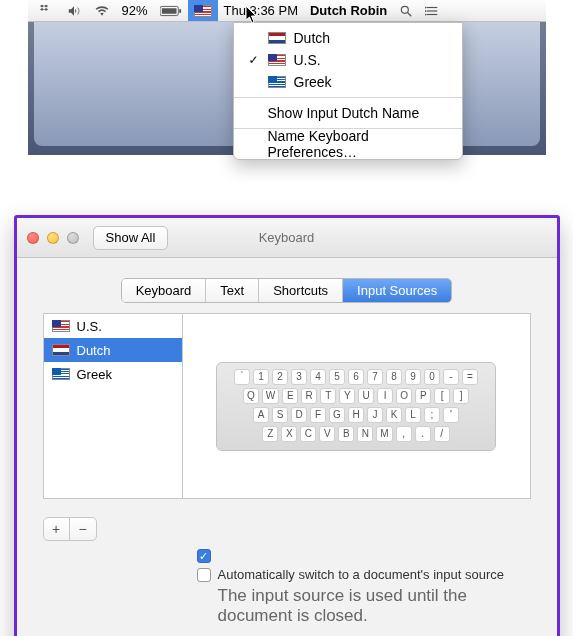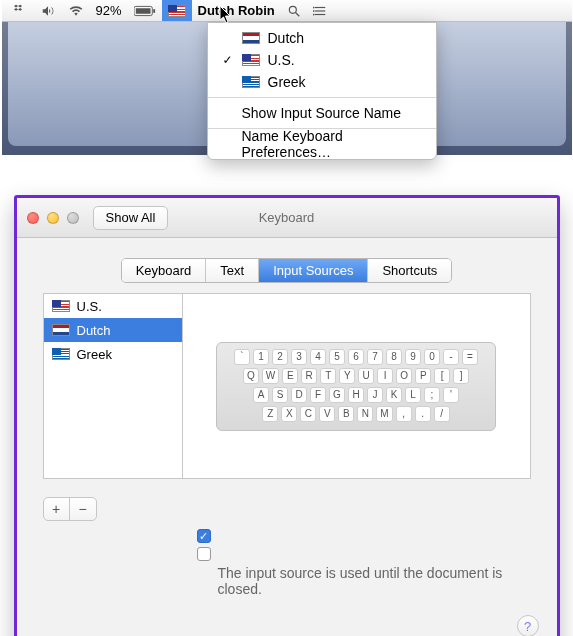--- a/index.html
+++ b/index.html
@@ -1,19 +1,19 @@
 <!DOCTYPE html>
 <html><head>
 <meta charset="utf-8">
 <style>
   * { box-sizing: border-box; margin: 0; padding: 0; font-family: -apple-system, "Helvetica Neue", Arial, sans-serif; }
   body { background: #fff; width: 573px; }
 
   
-  .top-wrap { position: relative; width: 570px; height: 155px; margin: 0 auto 40px; }
+  .top-wrap { position: relative; width: 518px; height: 155px; margin: 0 auto 60px; }
   .top-wrap::before {
     content:""; position:absolute; inset:0;
     background: linear-gradient(180deg,#7a8499 0%, #495675 100%);
     z-index:0;
   }
   .top-wrap::after {
     content:""; position:absolute; left:6px; right:6px; top:6px; height:140px;
     background: linear-gradient(180deg,#cdd6e6 0%, #8a99b8 100%);
     border-radius: 8px; z-index:1;
   }
@@ -110,21 +110,21 @@
 
   .pm-row { display:flex; padding:0 26px 6px;}
   .pm { display:flex; border:1px solid #c7c7c7; border-radius:5px; overflow:hidden; background:linear-gradient(#fff,#f3f3f3);}
   .pm button { width:26px; height:22px; border:none; background:transparent; font-size:14px; color:#555; cursor:default;}
   .pm button:first-child{border-right:1px solid #c7c7c7;}
 
   .checks { padding: 0 26px 18px 180px; font-size:13px; color:#333;}
   .check-line { display:flex; align-items:center; gap:7px; padding:2px 0;}
   .cbox { width:14px; height:14px; border:1px solid #9a9a9a; border-radius:3px; background:#fff; display:flex; align-items:center; justify-content:center; font-size:11px; color:#fff;}
   .cbox.checked { background:#3b7ee0; border-color:#2f6cc5;}
-  .hint { font-size:14px; color:#666; padding-left:21px; margin-top:2px;}
+  .hint { font-size:17px; color:#666; padding-left:21px; margin-top:2px;}
 
   .help-row { display:flex; justify-content:flex-end; padding:0 18px 18px;}
   .help-btn { width:22px; height:22px; border-radius:50%; border:1px solid #c7c7c7; background:linear-gradient(#fff,#eee); color:#7a7aff; font-size:13px; display:flex; align-items:center; justify-content:center; cursor:default;}
 </style>
 </head>
 <body>
 
 <div class="top-wrap">
   <div class="menubar">
     <span class="mb-item">
@@ -146,20 +146,21 @@
     <span class="mb-item">
         <svg width="22" height="12" viewBox="0 0 24 12">
           <rect x="0" y="1" width="20" height="10" rx="2" fill="none" stroke="#555"></rect>
           <rect x="2" y="3" width="16" height="6" fill="#555"></rect>
           <rect x="21" y="4" width="2" height="4" fill="#555"></rect>
         </svg>
       </span>
     <span class="mb-item active">
         <span class="flag flag-us"></span>
       </span>
+    <span class="mb-item" style="font-weight:400">Thu 3:36 PM</span>
     <span class="mb-item" style="font-weight:600">Dutch Robin</span>
     <span class="mb-item mb-icon">
         <svg width="14" height="14" viewBox="0 0 24 24">
           <circle cx="10" cy="10" r="6" fill="none" stroke="#555" stroke-width="2"></circle>
           <line x1="15" y1="15" x2="21" y2="21" stroke="#555" stroke-width="2"></line>
         </svg>
       </span>
     <span class="mb-item mb-icon">
         <svg width="14" height="14" viewBox="0 0 24 24">
           <rect x="3" y="5" width="18" height="2" fill="#555"></rect>
@@ -187,21 +188,21 @@
       <span class="flag flag-us"></span>
       <span>U.S.</span>
     </div>
     <div class="dd-item">
       <span class="dd-check"></span>
       <span class="flag flag-gr"></span>
       <span>Greek</span>
     </div>
     <div class="dd-sep"></div>
     <div class="dd-item">
-      <span style="margin-left:20px">Show Input Source Name</span>
+      <span style="margin-left:20px">Show Input Dutch Name</span>
     </div>
     <div class="dd-sep"></div>
     <div class="dd-item">
       <span style="margin-left:20px">Name Keyboard Preferences…</span>
     </div>
   </div>
 </div>
 
 <div class="window">
   <div class="titlebar">
@@ -211,22 +212,22 @@
       <span class="tl gry"></span>
     </div>
     <div class="show-all">Show All</div>
     <div class="win-title">Keyboard</div>
   </div>
 
   <div class="tabs-row">
     <div class="segmented">
       <div class="seg">Keyboard</div>
       <div class="seg">Text</div>
+      <div class="seg">Shortcuts</div>
       <div class="seg active">Input Sources</div>
-      <div class="seg">Shortcuts</div>
     </div>
   </div>
 
   <div class="panel-row">
     <div class="source-list">
       <div class="sl-item">
         <span class="flag flag-us"></span>
         <span>U.S.</span>
       </div>
       <div class="sl-item selected">
@@ -304,20 +305,21 @@
       <button>−</button>
     </div>
   </div>
 
   <div class="checks">
     <div class="check-line">
       <span class="cbox checked">✓</span>
     </div>
     <div class="check-line">
       <span class="cbox"></span>
+      <span>Automatically switch to a document's input source</span>
     </div>
     <div class="hint">The input source is used until the document is closed.</div>
   </div>
 
   <div class="help-row">
     <div class="help-btn">?</div>
   </div>
 </div>
 
 </body></html>

